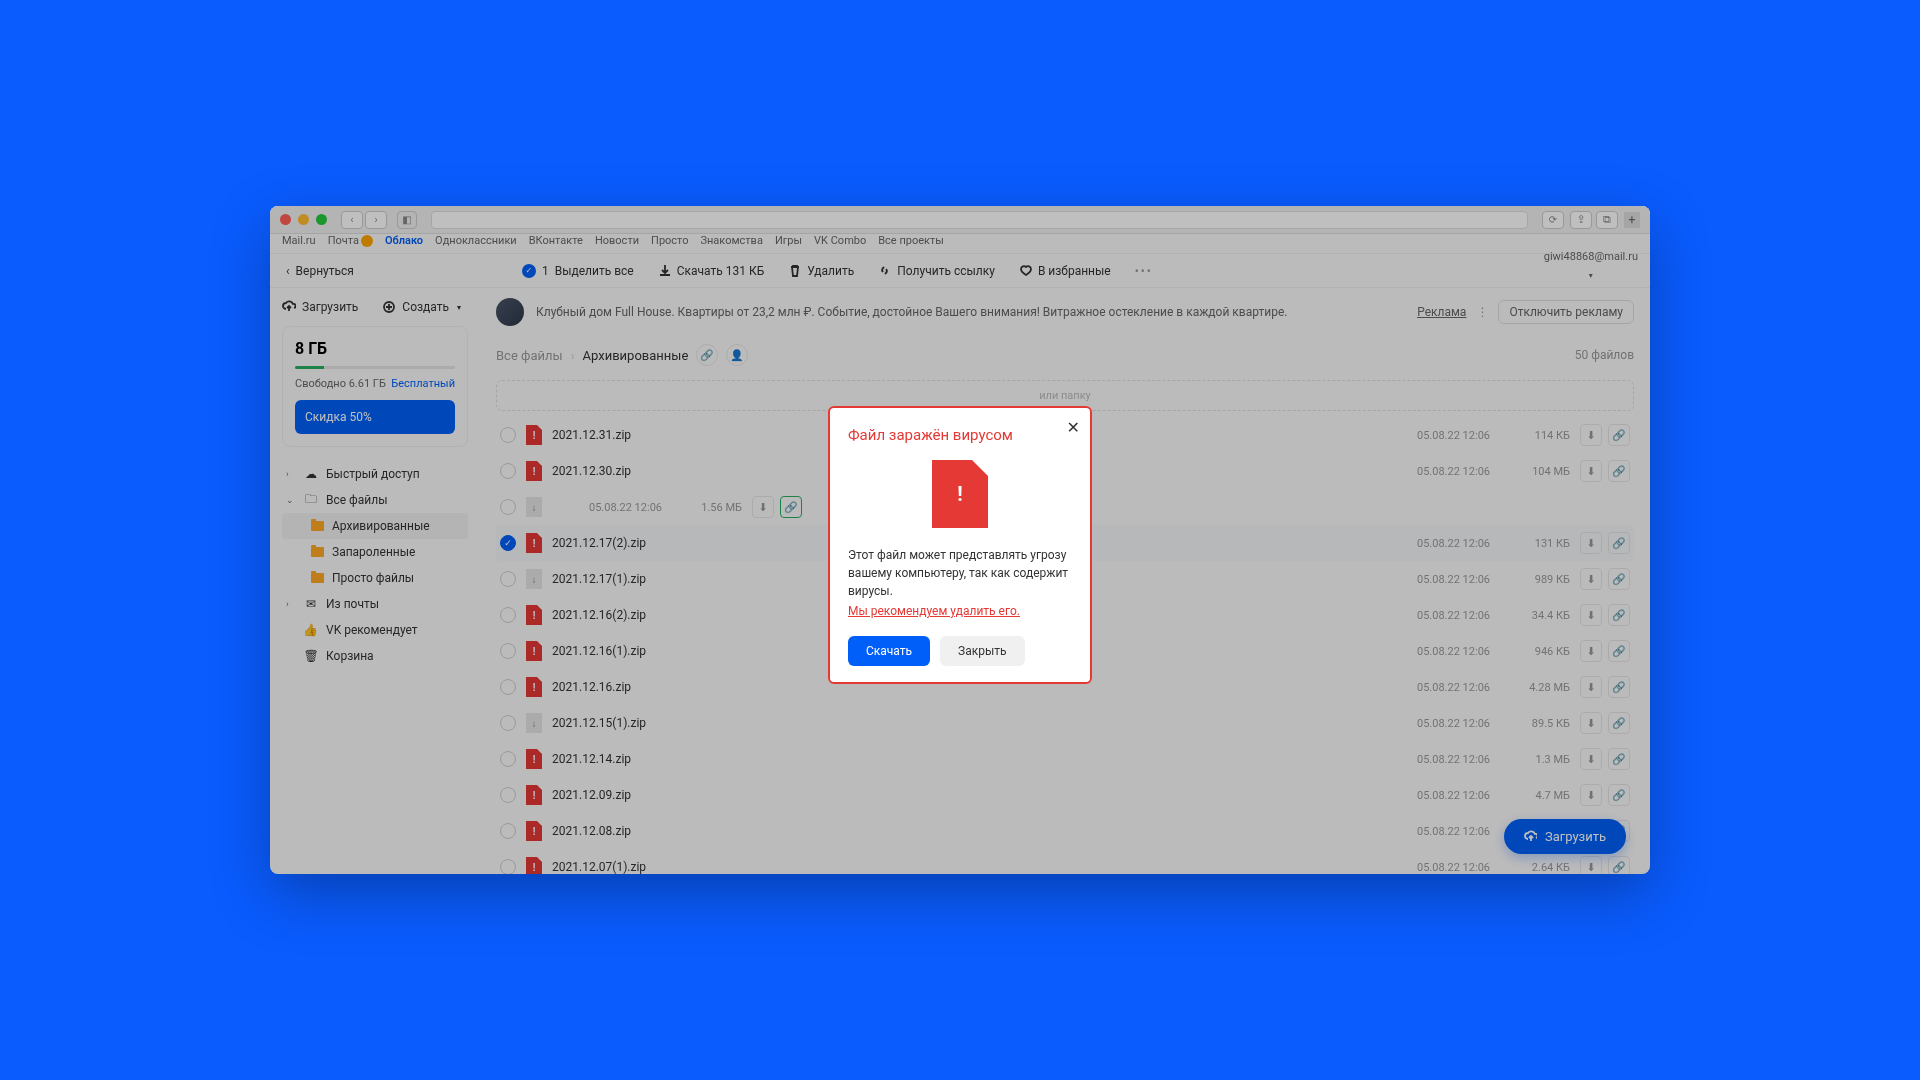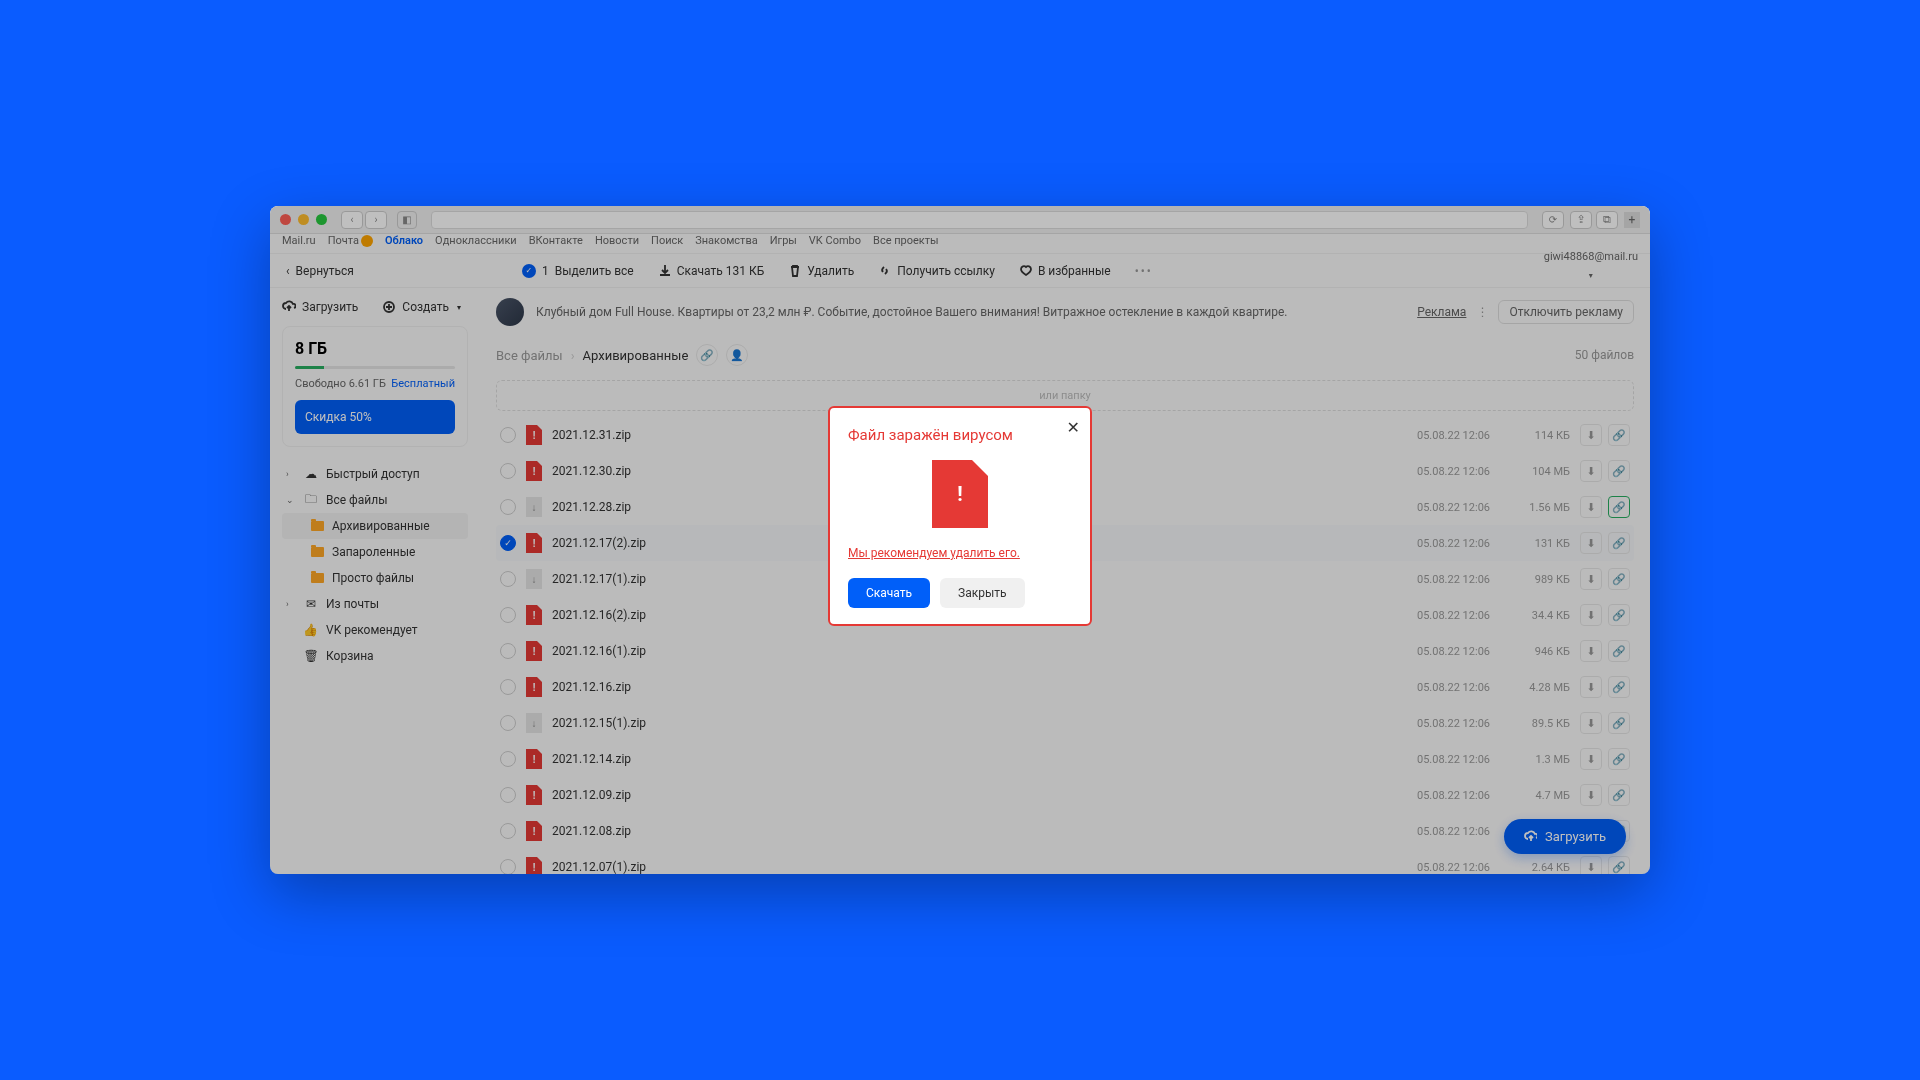--- a/index.html
+++ b/index.html
@@ -121,21 +121,21 @@
     <div class="addtab">+</div>
   </div>
 
   <div class="topnav">
     <span class="item">Mail.ru</span>
     <span class="item"><span>Почта</span><span class="mailicon"></span></span>
     <span class="item active">Облако</span>
     <span class="item">Одноклассники</span>
     <span class="item">ВКонтакте</span>
     <span class="item">Новости</span>
-    <span class="item">Поиск</span>
+    <span class="item">Просто</span>
     <span class="item">Знакомства</span>
     <span class="item">Игры</span>
     <span class="item">VK Combo</span>
     <span class="item">Все проекты</span>
     <div class="topnav-right">
       <div class="avatar-dot"></div>
       <div class="avatar-dot2"></div>
       <span>giwi48868@mail.ru</span>
       <span style="font-size:8px">▾</span>
     </div>
@@ -293,21 +293,20 @@
             <div class="fdate">05.08.22 12:06</div>
             <div class="fsize">104 МБ</div>
             <div class="fact">
               <div class="fbtn">⬇</div>
               <div class="fbtn ">🔗</div>
             </div>
           </div>
           <div class="frow">
             <div class="fcheck "></div>
             <div class="ficon gray"></div>
-            <div class="fname">2021.12.28.zip</div>
             <div class="fdate">05.08.22 12:06</div>
             <div class="fsize">1.56 МБ</div>
             <div class="fact">
               <div class="fbtn">⬇</div>
               <div class="fbtn green">🔗</div>
             </div>
           </div>
           <div class="frow sel">
             <div class="fcheck on">✓</div>
             <div class="ficon red"></div>
@@ -431,20 +430,21 @@
 
   <div class="overlay">
     <div class="modal">
       <button class="modal-close">✕</button>
       <div class="modal-title">Файл заражён вирусом</div>
       <div class="modal-icon">
         <div class="mfile">
             <span>!</span>
           </div>
       </div>
+      <div class="modal-text">Этот файл может представлять угрозу вашему компьютеру, так как содержит вирусы.</div>
       <a class="modal-link">Мы рекомендуем удалить его.</a>
       <div class="modal-btns">
         <button class="mbtn primary">Скачать</button>
         <button class="mbtn secondary">Закрыть</button>
       </div>
     </div>
   </div>
 </div>
 
 </body></html>

